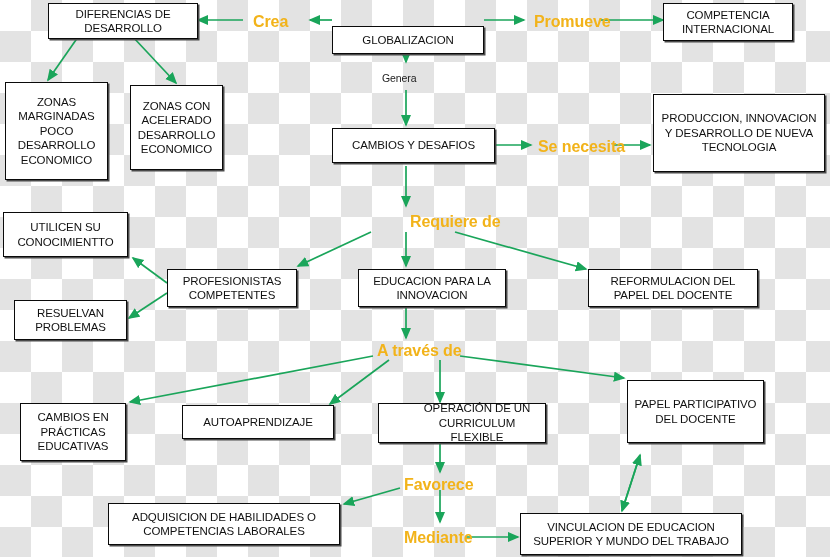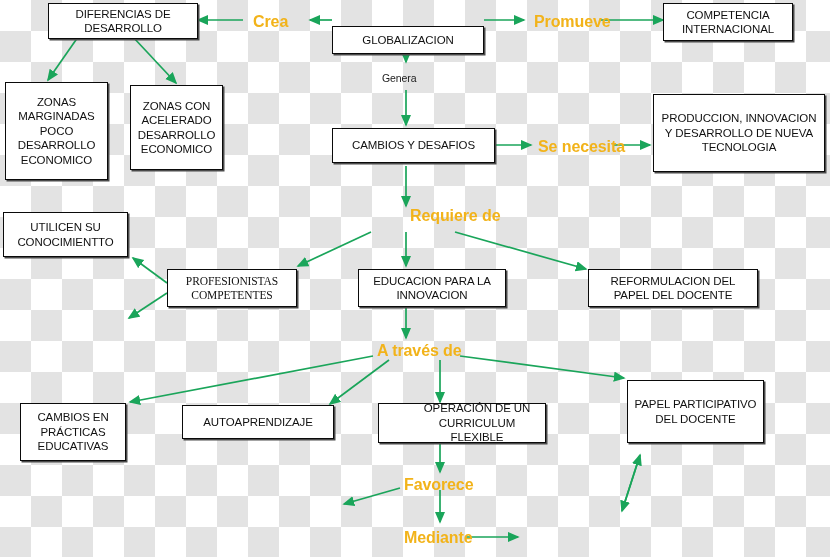--- a/index.html
+++ b/index.html
@@ -174,36 +174,39 @@
   </div>
 
   <div class="node" style="left:653px; top:94px; width:172px; height:78px;">
     <span>PRODUCCION, INNOVACION Y DESARROLLO DE NUEVA TECNOLOGIA</span>
   </div>
 
   <div class="node" style="left:3px; top:212px; width:125px; height:45px;">
     <span>UTILICEN SU CONOCIMIENTTO</span>
   </div>
 
-  <div class="linklabel" style="left:375px; top:207px;padding-left:35px;">
+  <div class="linklabel" style="left:375px; top:213px;padding-left:35px;">
     <span>Requiere de</span>
   </div>
 
-  <div class="node" style="left:167px; top:269px; width:130px; height:38px;font-family:Liberation Serif, serif;">
+  <div class="node" style="left:167px; top:269px; width:130px; height:38px;">
     <span>PROFESIONISTAS COMPETENTES</span>
   </div>
 
   <div class="node" style="left:358px; top:269px; width:148px; height:38px;">
     <span>EDUCACION PARA LA INNOVACION</span>
   </div>
 
   <div class="node" style="left:588px; top:269px; width:170px; height:38px;">
     <span>REFORMULACION DEL PAPEL DEL DOCENTE</span>
   </div>
 
+  <div class="node" style="left:14px; top:300px; width:113px; height:40px;">
+    <span>RESUELVAN PROBLEMAS</span>
+  </div>
 
   <div class="linklabel" style="left:377px; top:342px;">
     <span>A través de</span>
   </div>
 
   <div class="node" style="left:20px; top:403px; width:106px; height:58px;">
     <span>CAMBIOS EN PRÁCTICAS EDUCATIVAS</span>
   </div>
 
   <div class="node" style="left:182px; top:405px; width:152px; height:34px;">
@@ -215,19 +218,25 @@
   </div>
 
   <div class="node" style="left:627px; top:380px; width:137px; height:63px;">
     <span>PAPEL PARTICIPATIVO DEL DOCENTE</span>
   </div>
 
   <div class="linklabel" style="left:404px; top:476px;">
     <span>Favorece</span>
   </div>
 
+  <div class="node" style="left:108px; top:503px; width:232px; height:42px;">
+    <span>ADQUISICION DE HABILIDADES O COMPETENCIAS LABORALES</span>
+  </div>
 
   <div class="linklabel" style="left:404px; top:529px;">
     <span>Mediante</span>
   </div>
 
+  <div class="node" style="left:520px; top:513px; width:222px; height:42px;">
+    <span>VINCULACION DE EDUCACION SUPERIOR Y MUNDO DEL TRABAJO</span>
+  </div>
 
 </div>
 
 </body></html>

